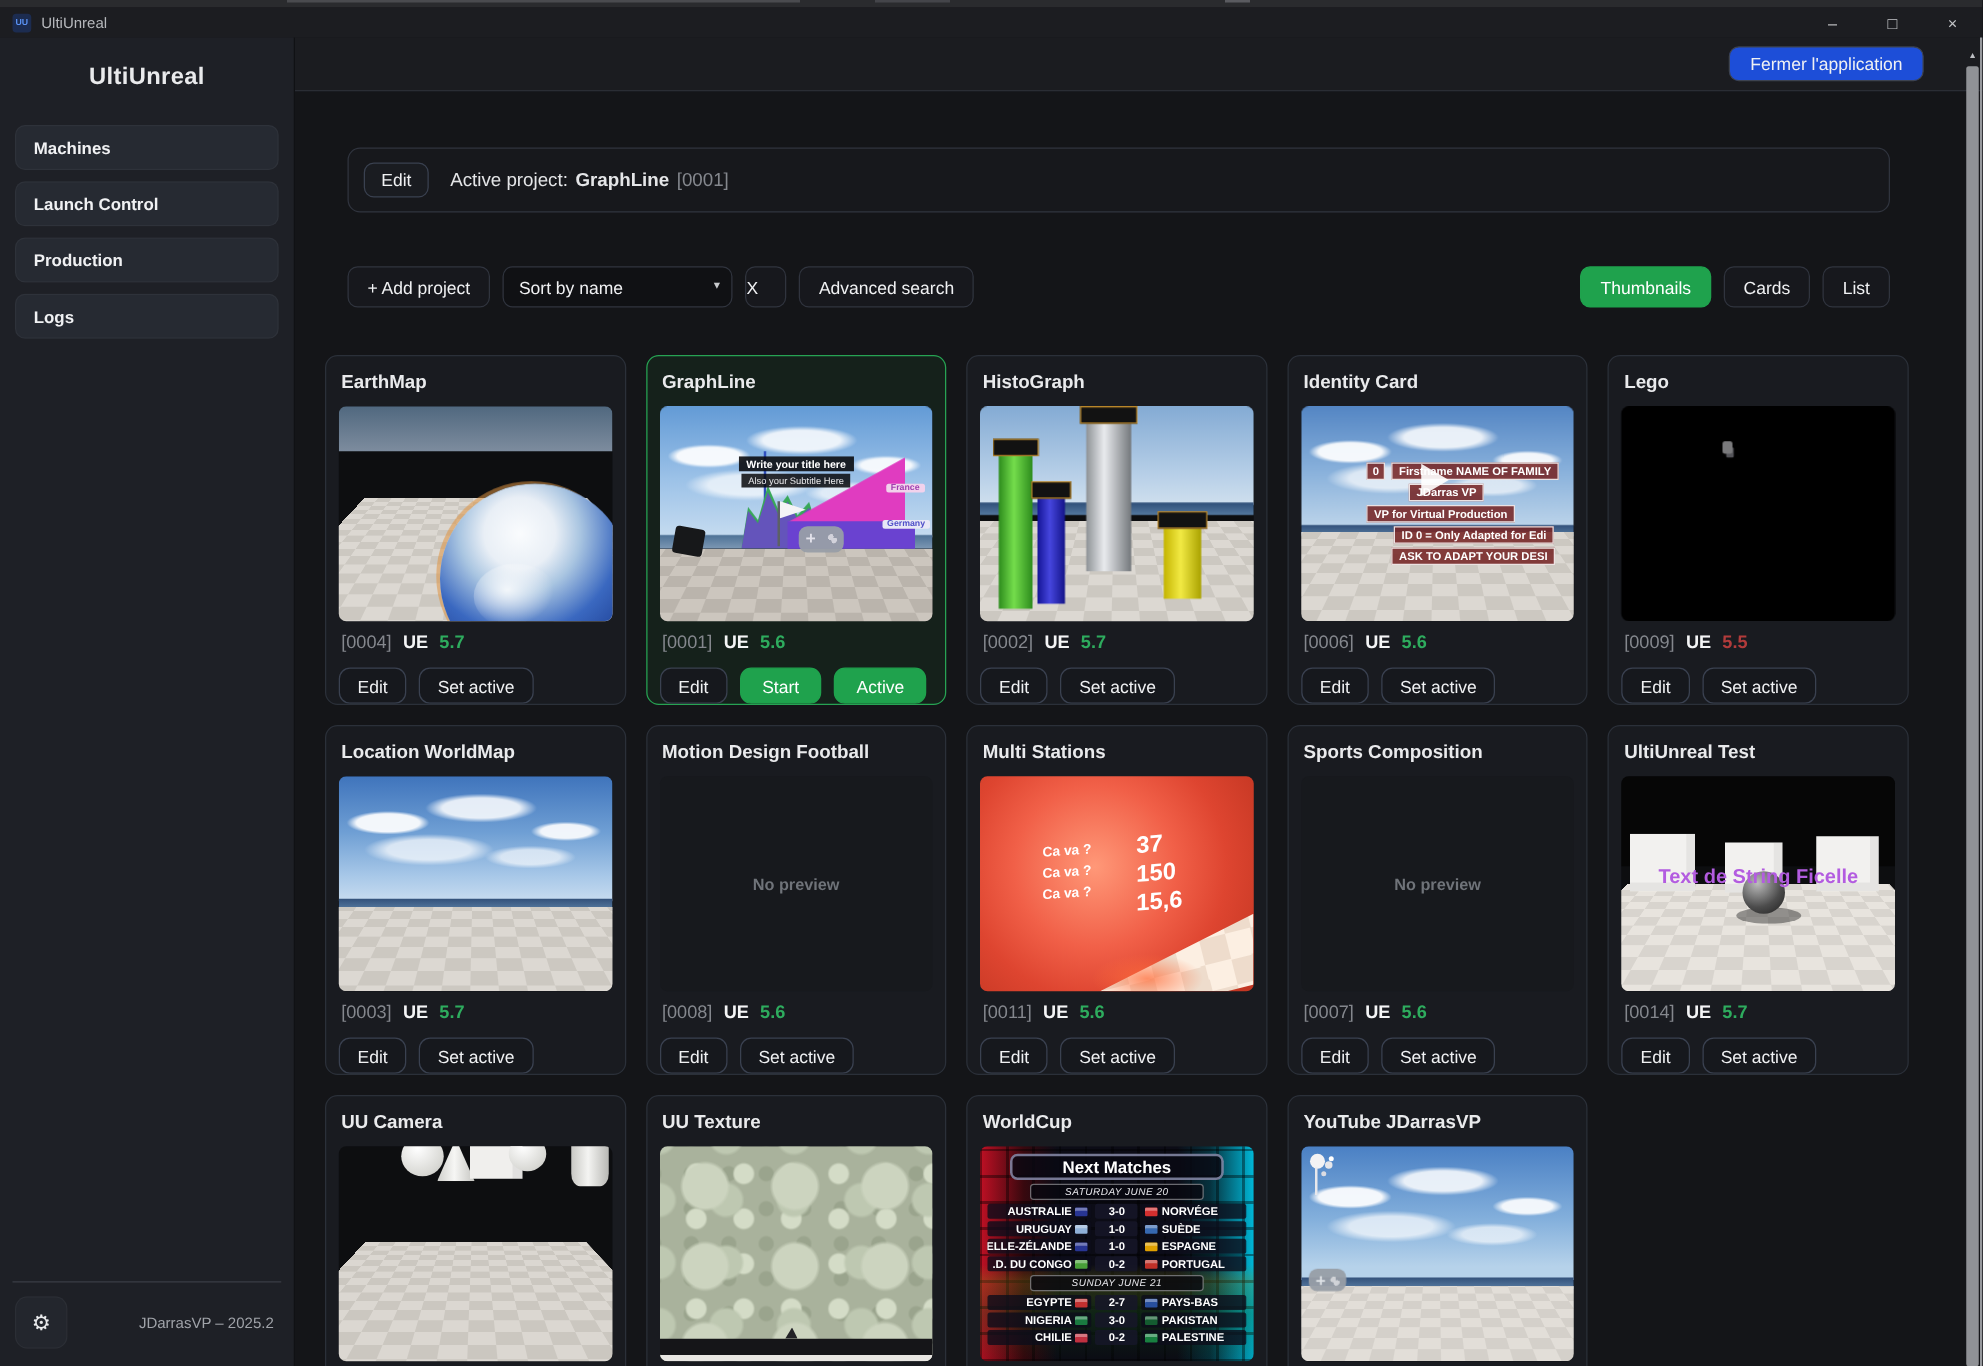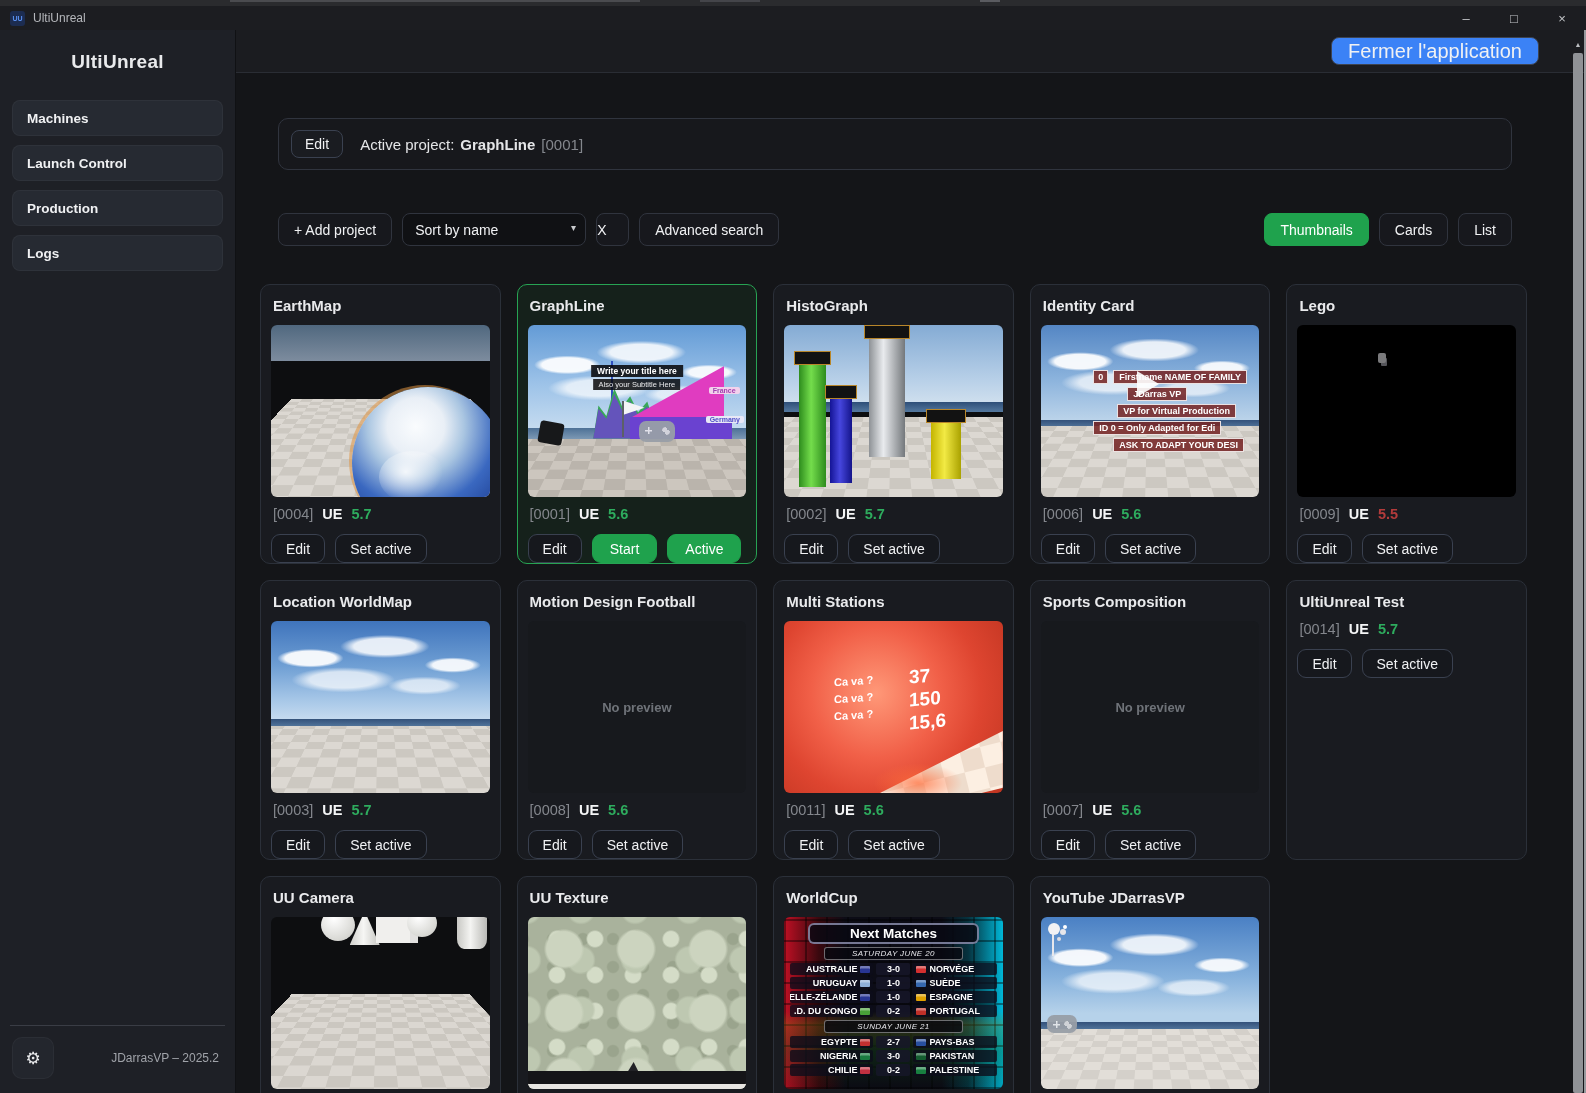--- a/index.html
+++ b/index.html
@@ -33,22 +33,22 @@
     display:flex; align-items:center; padding:0 14px; font-size:13.5px; font-weight:bold; color:#f0f1f3; width:100%; text-align:left; }
   .nav-item.active { background:var(--blue); border-color:var(--blue); color:#fff; }
   .side-footer { position:absolute; left:10px; right:10px; bottom:0; border-top:1px solid #3a3d45;
     padding:11px 2px 14px 2px; display:flex; align-items:center; justify-content:space-between; }
   .gear-btn { width:42px; height:42px; border-radius:10px; background:#23262d; border:1px solid rgba(255,255,255,.04);
     color:#e9eaec; font-size:17px; display:flex; align-items:center; justify-content:center; }
   .side-version { font-size:12px; color:#a0a3a9; margin-right:4px; }
 
   .main { flex:1; display:flex; flex-direction:column; position:relative; }
   .main-header { height:43px; background:#1b1c20; border-bottom:1px solid #2a2d34; position:relative; flex:none; }
-  .close-app { position:absolute; right:47px; top:7px; height:28px; padding:0 16px; background:#3b82f6;
-    border:1px solid #3d4350; border-radius:8px; color:#f0f1f3; font-size:20px; }
+  .close-app { position:absolute; right:47px; top:7px; height:28px; padding:0 16px; background:#1d4ed8;
+    border:1px solid #3d4350; border-radius:8px; color:#f0f1f3; font-size:14px; }
   .content { flex:1; background:#141518; overflow:hidden; }
 
   
   .active-bar { margin:45px 74px 0 42px; height:52px; border:1px solid #30343e; border-radius:10px;
     background:#17181c; display:flex; align-items:center; padding:0 12px; gap:17px; }
   .chip { display:inline-flex; align-items:center; justify-content:center; height:28px; padding:0 13px;
     border:1px solid var(--chipborder); border-radius:8px; background:#1a1c21; color:#f0f1f3; font-size:14px; }
   .ap-text { font-size:15px; color:#e4e5e7; }
   .ap-name { font-weight:bold; margin-left:6px; }
   .ap-id { color:var(--muted); margin-left:6px; }
@@ -159,22 +159,22 @@
   .hg-silver { left:39%; top:12px; bottom:23%; width:36px; background:linear-gradient(90deg,#8e9296,#e9ebee 40%,#74787c); }
   .hg-yellow { left:67%; top:56%; width:30px; height:58px; background:linear-gradient(90deg,#c4b400,#f2ea44 45%,#aaa200); }
 
   
   .t-identity .sky { height:56%; background:linear-gradient(180deg,#5486c4 0%,#8ab2dc 55%,#bcd4ea 100%); }
   .t-identity .horizon { top:55%; }
   .t-identity .floor-wrap { height:41%; }
   .id-banners { position:absolute; left:24%; top:26%; width:90%; }
   .id-row { margin-bottom:3px; display:flex; }
   .id-row.r2 { margin-left:34px; }
-  .id-row.r3 { margin-left:24px; }
-  .id-row.r4 { }
+  .id-row.r3 { }
+  .id-row.r4 { margin-left:22px; }
   .id-row.r5 { margin-left:20px; }
   .id-chip, .id-banner { background:rgba(118,38,38,.88); border:1px solid rgba(255,255,255,.85); color:#fff;
     font-size:9px; font-weight:bold; padding:1px 5px; white-space:nowrap; }
   .id-chip { margin-right:5px; padding:1px 4px; }
   .id-play { position:absolute; left:44%; top:27%; width:0; height:0;
     border-left:22px solid rgba(255,255,255,.9); border-top:13px solid transparent; border-bottom:13px solid transparent; }
 
   
   .t-lego { background:#000; }
   .lego-dot { position:absolute; left:37%; top:16%; width:8px; height:10px; background:#7a7a7c; border-radius:2px;
@@ -528,20 +528,32 @@
               <span class="m-ue">UE</span>
               <span class="m-ver" style="color: rgb(46, 172, 94);">5.6</span>
             </div>
             <div class="actions">
               <button class="cbtn">Edit</button>
               <button class="cbtn">Set active</button>
             </div>
           </div>
           <div class="card">
             <div class="card-title">UltiUnreal Test</div>
+            <div class="thumb t-uutest">
+              <div class="sky"></div>
+              <div class="floor-wrap">
+                <div class="floor-tiles"></div>
+              </div>
+              <div class="ut-cube ut-c1"></div>
+              <div class="ut-cube ut-c2"></div>
+              <div class="ut-cube ut-c3"></div>
+              <div class="ut-shadow"></div>
+              <div class="ut-sphere"></div>
+              <div class="ut-text">Text de String Ficelle</div>
+            </div>
             <div class="meta">
               <span class="m-id">[0014]</span>
               <span class="m-ue">UE</span>
               <span class="m-ver" style="color: rgb(46, 172, 94);">5.7</span>
             </div>
             <div class="actions">
               <button class="cbtn">Edit</button>
               <button class="cbtn">Set active</button>
             </div>
           </div>

